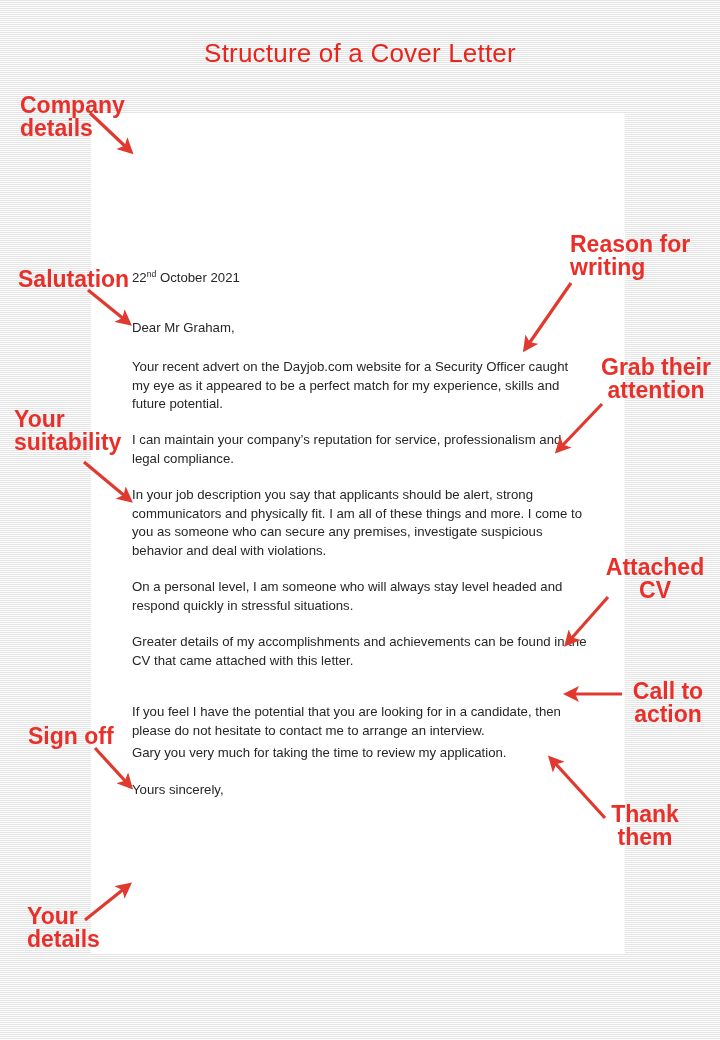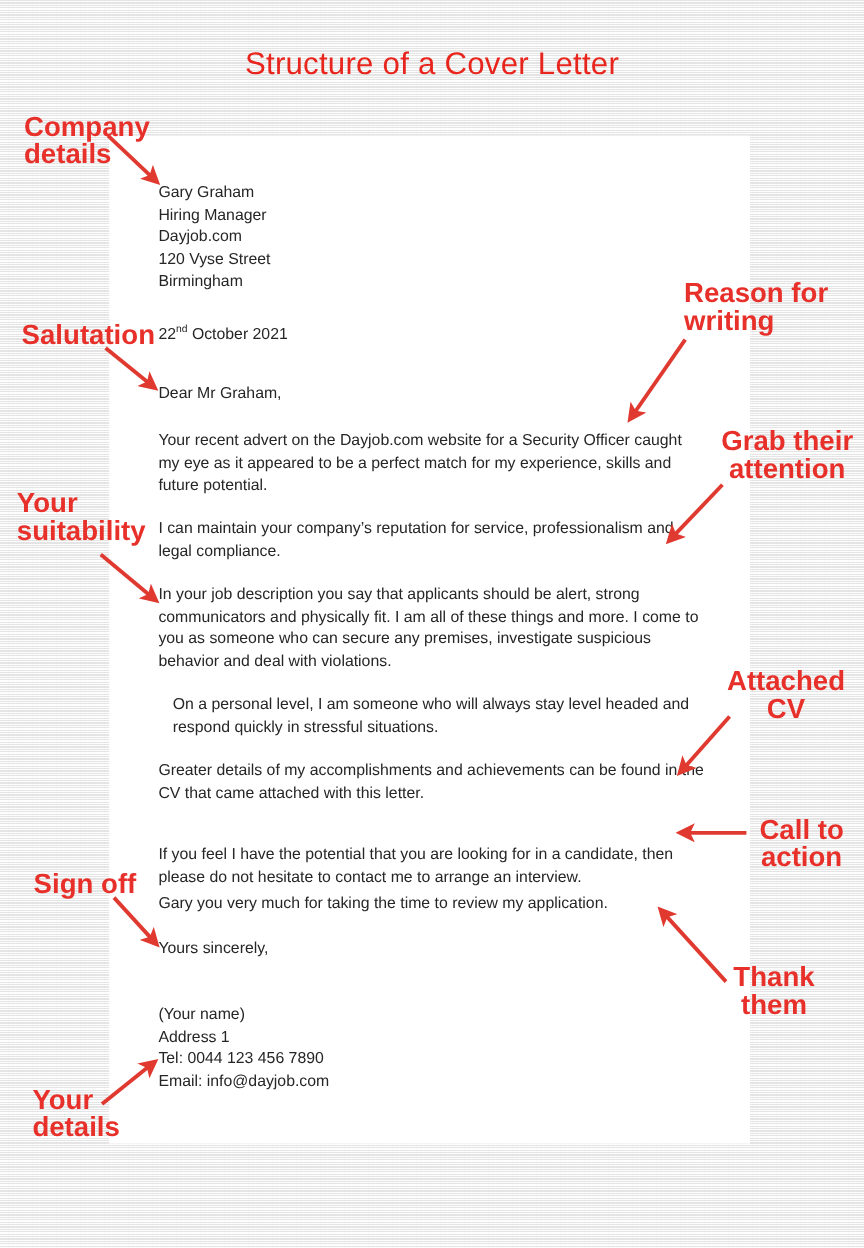--- a/index.html
+++ b/index.html
@@ -83,56 +83,43 @@
 </style>
 </head>
 <body>
 
 <div id="slide">
 
   <div id="title">Structure of a Cover Letter</div>
 
   <div id="letter-page">
 
-    <div class="letter-block" style="top:38px;">
-      <span class="addr-line">Gary  Graham</span>
-      <span class="addr-line">Hiring Manager</span>
-      <span class="addr-line">Dayjob.com</span>
-      <span class="addr-line">120  Vyse Street</span>
-      <span class="addr-line">Birmingham</span>
-    </div>
 
     <div class="letter-block" style="top:152px;">
       <span>22</span><sup>nd</sup><span> October 2021</span>
     </div>
 
     <div class="letter-block" style="top:206px;">Dear Mr Graham,</div>
 
     <div class="letter-block" style="top:245px;">Your recent advert on the Dayjob.com website for a Security Officer caught my eye as it appeared to be a perfect match for my experience, skills and future potential.</div>
 
     <div class="letter-block" style="top:318px;">I can maintain your company’s reputation for service, professionalism and legal compliance.</div>
 
     <div class="letter-block" style="top:373px;">In your job description you say that applicants should be alert, strong communicators and physically fit. I am all of these things and more. I come to you as someone who can secure any premises, investigate suspicious behavior and deal with violations.</div>
 
-    <div class="letter-block" style="top:465px;margin-left:12px;">On a personal level, I am someone who will always stay level headed and respond quickly in stressful situations.</div>
+    <div class="letter-block" style="top:465px;">On a personal level, I am someone who will always stay level headed and respond quickly in stressful situations.</div>
 
     <div class="letter-block" style="top:520px;">Greater details of my accomplishments and achievements can be found in the CV that came attached with this letter.</div>
 
     <div class="letter-block" style="top:590px;">If you feel I have the potential that you are looking for in a candidate, then please do not hesitate to contact me to arrange an interview.</div>
 
     <div class="letter-block" style="top:631px;">Gary you very much for taking the time to review my application.</div>
 
     <div class="letter-block" style="top:668px;">Yours sincerely,</div>
 
-    <div class="letter-block" style="top:723px;">
-      <span class="addr-line">(Your name)</span>
-      <span class="addr-line">Address 1</span>
-      <span class="addr-line">Tel: 0044  123  456  7890</span>
-      <span class="addr-line">Email: info@dayjob.com</span>
-    </div>
 
   </div>
 
   <div class="anno" style="left:20px; top:94px; width:110px;">
     <span style="display:block;">Company</span>
     <span style="display:block;">details</span>
   </div>
 
   <div class="anno" style="left:18px; top:268px; width:110px;">Salutation</div>
 

